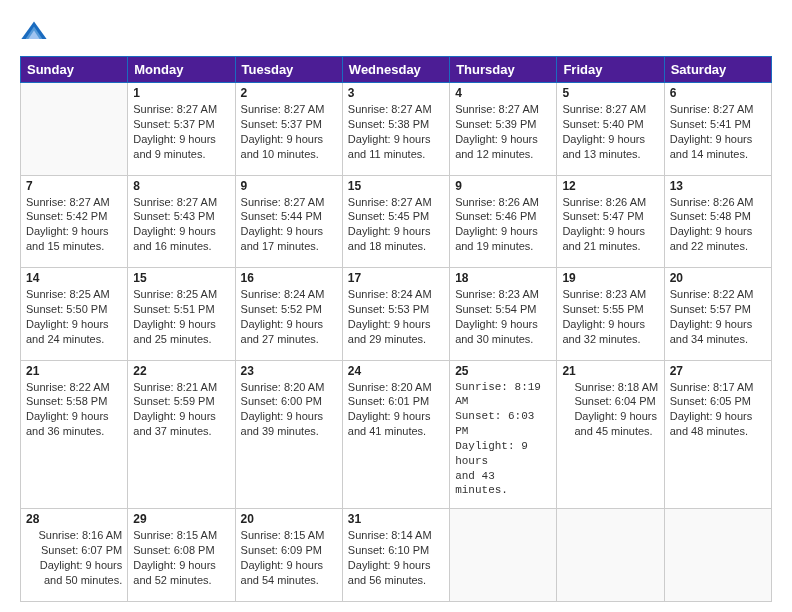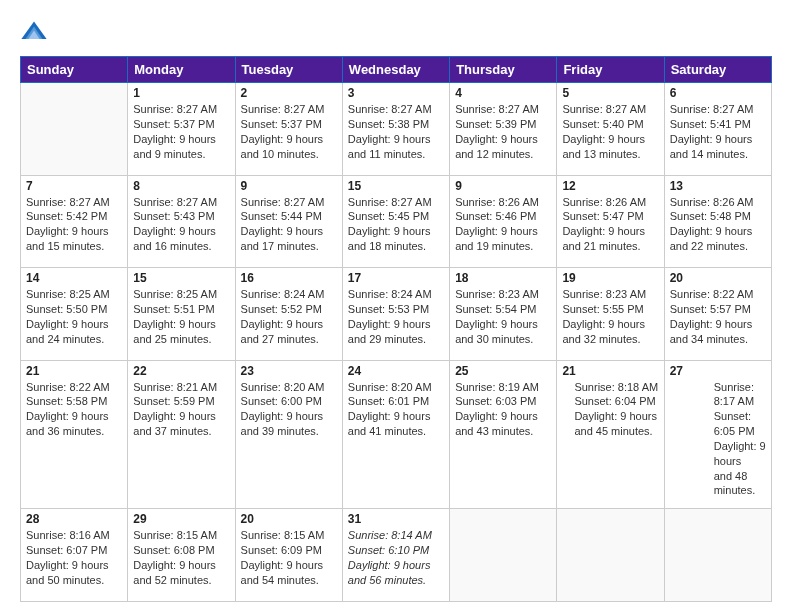--- a/index.html
+++ b/index.html
@@ -306,65 +306,65 @@
           </td>
           <td>
             <span class="day-num">24</span>
             <div class="day-info" style="white-space: pre-line;">Sunrise: 8:20 AM
 Sunset: 6:01 PM
 Daylight: 9 hours
 and 41 minutes.</div>
           </td>
           <td>
             <span class="day-num">25</span>
-            <div class="day-info" style="white-space: pre-line;">Sunrise: 8:19 AM
+            <div class="day-info" style="white-space: pre-line; font-family: Liberation Mono, monospace;">Sunrise: 8:19 AM
 Sunset: 6:03 PM
 Daylight: 9 hours
 and 43 minutes.</div>
           </td>
           <td>
             <span class="day-num">21</span>
             <div class="day-info" style="white-space: pre-line; margin-left: 12px;">Sunrise: 8:18 AM
 Sunset: 6:04 PM
 Daylight: 9 hours
 and 45 minutes.</div>
           </td>
           <td>
             <span class="day-num">27</span>
-            <div class="day-info" style="white-space: pre-line; margin-left: 44px;">Sunrise: 8:17 AM
+            <div class="day-info" style="white-space: pre-line;">Sunrise: 8:17 AM
 Sunset: 6:05 PM
 Daylight: 9 hours
 and 48 minutes.</div>
           </td>
         </tr>
         <tr>
           <td>
             <span class="day-num">28</span>
-            <div class="day-info" style="white-space: pre-line;">Sunrise: 8:16 AM
+            <div class="day-info" style="white-space: pre-line; text-align: right;">Sunrise: 8:16 AM
 Sunset: 6:07 PM
 Daylight: 9 hours
 and 50 minutes.</div>
           </td>
           <td>
             <span class="day-num">29</span>
             <div class="day-info" style="white-space: pre-line;">Sunrise: 8:15 AM
 Sunset: 6:08 PM
 Daylight: 9 hours
 and 52 minutes.</div>
           </td>
           <td>
             <span class="day-num">20</span>
             <div class="day-info" style="white-space: pre-line;">Sunrise: 8:15 AM
 Sunset: 6:09 PM
 Daylight: 9 hours
 and 54 minutes.</div>
           </td>
           <td>
             <span class="day-num">31</span>
-            <div class="day-info" style="white-space: pre-line; font-style: italic;">Sunrise: 8:14 AM
+            <div class="day-info" style="white-space: pre-line;">Sunrise: 8:14 AM
 Sunset: 6:10 PM
 Daylight: 9 hours
 and 56 minutes.</div>
           </td>
           <td class="empty-cell"></td>
           <td class="empty-cell"></td>
           <td class="empty-cell"></td>
         </tr>
       </tbody>
   </table>

